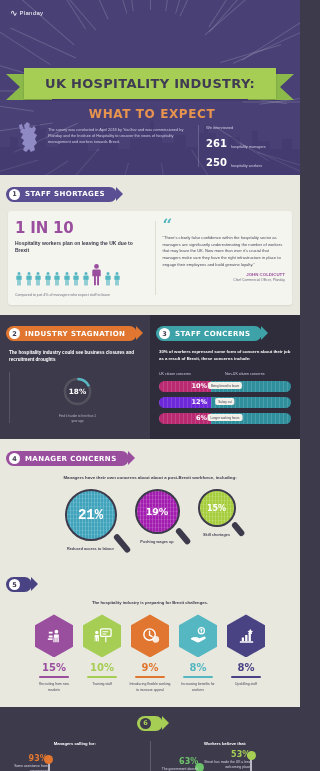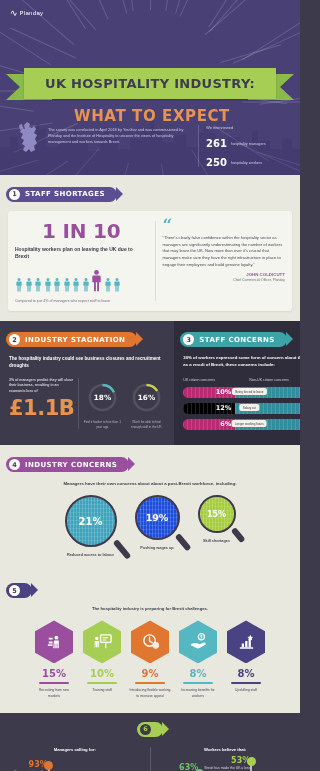--- a/index.html
+++ b/index.html
@@ -66,34 +66,34 @@
     display: flex; align-items: center; justify-content: center;
     box-shadow: 0 1px 2px rgba(0,0,0,.2);
   }
   .ribbon span {
     color: #3f3b52; font-family: "DejaVu Sans", sans-serif; font-weight: bold;
     font-size: 13px; letter-spacing: .3px;
   }
   .hero-sub {
     position: absolute; top: 107px; left: 0; right: 16px; text-align: center; z-index: 5;
     color: #e8944e; font-family: "DejaVu Sans", sans-serif; font-weight: bold;
-    font-size: 15px; letter-spacing: .6px; margin-left: 20px;
+    font-size: 12px; letter-spacing: .6px; margin-left: 20px;
   }
 
   
   .intro {
     position: absolute; bottom: 6px; left: 0; right: 0; z-index: 5;
     display: flex; align-items: flex-start; gap: 6px; padding: 0 16px;
   }
   .uk-map { width: 26px; flex: 0 0 26px; }
   .intro-text { flex: 1 1 auto; color: #cfcbe2; font-size: 3.9px; line-height: 1.55; padding-top: 6px; }
   .intro-div { width: 1px; align-self: stretch; background: rgba(255,255,255,.18); margin: 4px 2px 2px; }
   .intro-stats { flex: 0 0 78px; padding-top: 4px; }
   .intro-stats .lead { color: #cfcbe2; font-size: 4px; margin-bottom: 2px; }
-  .stat-row { display: flex; align-items: center; gap: 4px; margin-bottom: 1px; margin-top: 8px; }
+  .stat-row { display: flex; align-items: flex-end; gap: 4px; margin-bottom: 1px; margin-top: 8px; }
   .stat-num { color: #fff; font-family: "DejaVu Sans", sans-serif; font-weight: bold; font-size: 10px; }
   .stat-lbl { color: #cfcbe2; font-size: 3.8px; }
 
   
   .sec { position: relative; }
   .band-light { background: #e8e8df; }
 
   .sec-tag {
     display: inline-flex; align-items: center; gap: 5px;
     height: 15px; padding: 0 12px 0 3px;
@@ -127,21 +127,21 @@
 
   
   .card1 {
     margin: 9px 8px 0; background: #f5f5ef; border-radius: 3px;
     display: flex; padding: 8px 7px; min-height: 82px;
     box-shadow: 0 1px 2px rgba(0,0,0,.07);
   }
   .c1-left { flex: 1 1 52%; position: relative; }
   .one-in-ten {
     color: #9a4f9e; font-family: "DejaVu Sans", sans-serif; font-weight: bold;
-    font-size: 20px; letter-spacing: -.2px; text-align: center;
+    font-size: 15px; letter-spacing: -.2px;
   }
   .c1-sub { color: #3d3a4b; font-size: 5px; line-height: 1.5; margin-top: 3px; font-weight: bold; }
   .people { display: flex; align-items: flex-end; gap: 1.5px; margin-top: 9px; }
   .c1-foot { color: #6f6c7c; font-size: 3.6px; margin-top: 7px; }
   .c1-div { width: 1px; background: #ddddd2; margin: 2px 7px; }
   .c1-right { flex: 1 1 48%; }
   .qmark { color: #55b7c2; font-size: 17px; font-family: "DejaVu Serif", serif; line-height: .8; font-weight: bold; }
   .quote { color: #4a4758; font-size: 4.1px; line-height: 1.62; margin-top: 3px; }
   .q-name { color: #9a4f9e; font-size: 4.4px; font-weight: bold; text-align: right; margin-top: 4px; }
   .q-role { color: #6f6c7c; font-size: 3.4px; text-align: right; margin-top: .5px; }
@@ -391,36 +391,27 @@
 
   <div class="row23">
     <div class="col2" style="padding-top:7px;">
       <div class="sec-tag tag-orange">
         <span class="sec-num">2</span>
         <span class="sec-title">INDUSTRY STAGNATION</span>
       </div>
       <div class="pad">
         <div class="c2-head">The hospitality industry could see business closures and recruitment droughts</div>
         <div class="c2-body">
-          <div class="c2-money">
-            <div class="lbl">3% of managers predict they will close their business, resulting in an economic loss of</div>
-            <div class="big">£1.1B</div>
-          </div>
           <div class="c2-vdiv"></div>
           <div class="donuts" id="donuts">
               <div class="donut-item"><svg viewBox="0 0 32 32" width="31" height="31">
                   <circle cx="16" cy="16" r="13" fill="none" stroke="#55525f" stroke-width="2.6"></circle>
                   <circle cx="16" cy="16" r="13" fill="none" stroke="#55b7c2" stroke-width="2.6" stroke-dasharray="14.70 66.98" transform="rotate(-90 16 16)" stroke-linecap="butt"></circle>
                   <text x="16" y="19" text-anchor="middle" fill="#ffffff" font-size="7.5" font-family="DejaVu Sans, sans-serif" font-weight="bold">18%</text>
                 </svg><div class="donut-cap">Find it harder to hire than 1 year ago</div></div>
-              <div class="donut-item"><svg viewBox="0 0 32 32" width="31" height="31">
-                  <circle cx="16" cy="16" r="13" fill="none" stroke="#55525f" stroke-width="2.6"></circle>
-                  <circle cx="16" cy="16" r="13" fill="none" stroke="#c8d44e" stroke-width="2.6" stroke-dasharray="13.07 68.61" transform="rotate(-90 16 16)" stroke-linecap="butt"></circle>
-                  <text x="16" y="19" text-anchor="middle" fill="#ffffff" font-size="7.5" font-family="DejaVu Sans, sans-serif" font-weight="bold">16%</text>
-                </svg><div class="donut-cap">Won't be able to find enough staff in the UK</div></div>
             </div>
         </div>
       </div>
     </div>
 
     <div class="col3" style="padding-top:7px;">
       <div class="sec-tag tag-teal">
         <span class="sec-num">3</span>
         <span class="sec-title">STAFF CONCERNS</span>
       </div>
@@ -436,21 +427,21 @@
                 <div class="stripes"></div>
                 <span class="pct">10%</span>
               </div>
               <div class="bar-r" style="background:#2f8f9c">
                 <div class="stripes"></div>
                 <span class="pct">23%</span>
               </div>
               <div class="bar-mid">Being forced to leave</div>
             </div>
             <div class="bar-row bar-wrap">
-              <div class="bar-l" style="background:#000000">
+              <div class="bar-l" style="background:#6d28d9">
                 <div class="stripes"></div>
                 <span class="pct">12%</span>
               </div>
               <div class="bar-r" style="background:#2f8f9c">
                 <div class="stripes"></div>
                 <span class="pct">5%</span>
               </div>
               <div class="bar-mid">Salary cut</div>
             </div>
             <div class="bar-row bar-wrap">
@@ -465,37 +456,37 @@
               <div class="bar-mid">Longer working hours</div>
             </div>
           </div>
       </div>
     </div>
   </div>
 
   <div class="sec4" style="padding-top:8px;">
     <div class="sec-tag tag-violet">
       <span class="sec-num">4</span>
-      <span class="sec-title">INDUSTRY CONCERNS</span>
+      <span class="sec-title">MANAGER CONCERNS</span>
     </div>
     <div class="s4-head">Managers have their own concerns about about a post-Brexit workforce, including:</div>
     <div class="glasses" id="glasses">
         <div class="glass">
           <div style="position:relative;width:52px;height:52px;margin:0 auto;">
             <div class="lens" style="width:52px;height:52px;background:#3fa3bc;">
               <div class="tex"></div>
-              <span class="pct" style="font-size:10px;">21%</span>
+              <span class="pct" style="font-size:14px;font-family:Liberation Mono, monospace;">21%</span>
             </div>
             <div class="handle" style="height:21.84px;right:-1.04px;bottom:-15.6px;"></div>
           </div>
           <div class="g-lbl" style="width:60px;">Reduced access to labour</div>
         </div>
         <div class="glass">
           <div style="position:relative;width:45px;height:45px;margin:0 auto;">
-            <div class="lens" style="width:45px;height:45px;background:#1d4ed8;">
+            <div class="lens" style="width:45px;height:45px;background:#a21caf;">
               <div class="tex"></div>
               <span class="pct" style="font-size:9.5px;">19%</span>
             </div>
             <div class="handle" style="height:18.9px;right:-0.9px;bottom:-13.5px;"></div>
           </div>
           <div class="g-lbl" style="width:53px;">Pushing wages up</div>
         </div>
         <div class="glass">
           <div style="position:relative;width:38px;height:38px;margin:0 auto;">
             <div class="lens" style="width:38px;height:38px;background:#a6ce3c;">

